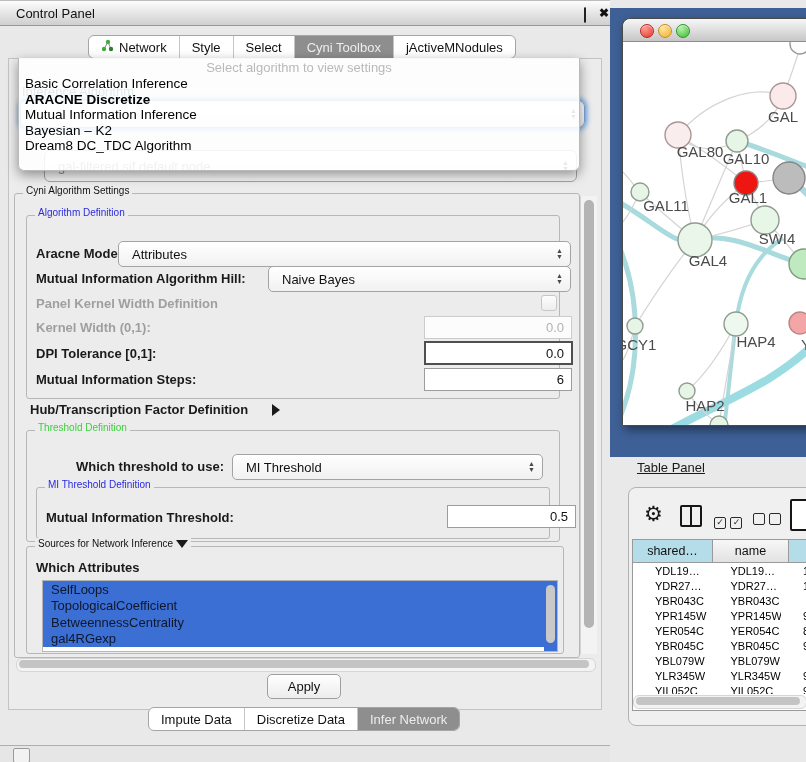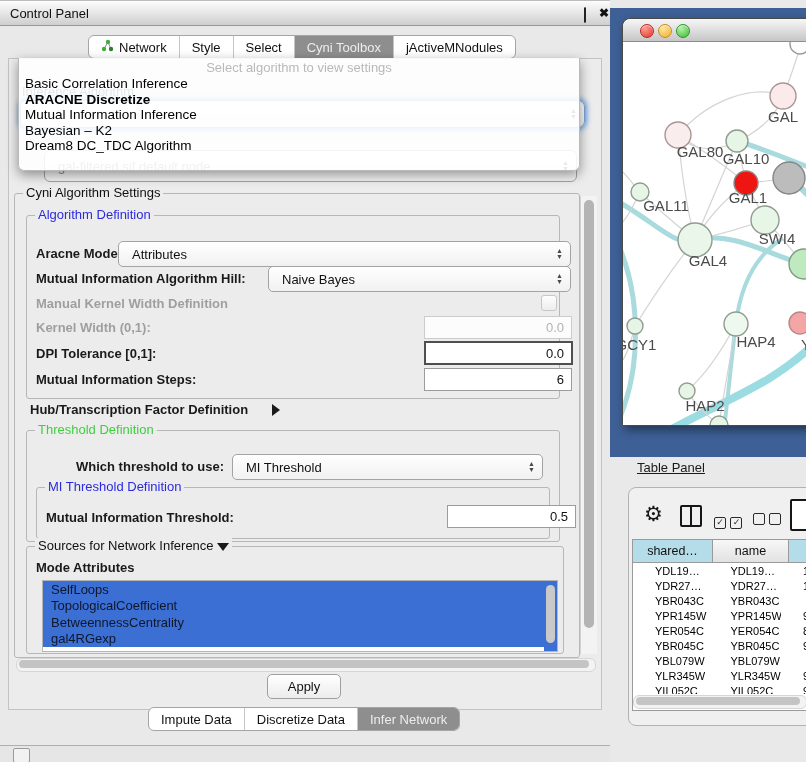--- a/index.html
+++ b/index.html
@@ -1,32 +1,32 @@
 <!DOCTYPE html>
 <html><head>
 <meta charset="utf-8">
 <style>
   html,body{margin:0;padding:0;background:#e9e9e9;font-family:"Liberation Sans",sans-serif;}
   #stage{position:relative;width:806px;height:762px;overflow:hidden;background:#e9e9e9;}
   .abs{position:absolute;}
   
   .cp-titlebar{left:0;top:8;width:610px;height:24px;background:linear-gradient(#fdfdfd,#cfcfcf);
     border-top:1px solid #bdbdbd;border-bottom:1px solid #979797;display:flex;align-items:center;}
-  .cp-title{font-size:13px;color:#111;padding-left:10px;}
+  .cp-title{font-size:13px;color:#111;padding-left:16px;}
   .win-icon{position:absolute;top:5px;font-size:12px;color:#111;cursor:default;}
   .float-box{width:9px;height:9px;border:1.5px solid #222;border-radius:1px;}
   .main-panel{left:8px;top:58px;width:592px;height:650px;background:#ececec;border:1px solid #c3c3c3;}
   
   .tabgroup{display:flex;height:22px;background:#fff;border:1px solid #a5a5a5;border-radius:6px;overflow:hidden;}
   .tab{display:flex;align-items:center;gap:5px;padding:0 12px;font-size:13px;color:#111;border-left:1px solid #c6c6c6;}
   .tab:first-child{border-left:none;}
   .tab.sel{background:#8e8e8e;color:#ededed;}
   
   .grp{position:absolute;border:1px solid #b7b7b7;border-radius:3px;}
-  .legend{position:absolute;top:-9px;left:8px;background:#ececec;padding:0 3px;font-size:13px;color:#111;white-space:nowrap;}
+  .legend{position:absolute;top:-9px;left:8px;background:#ececec;padding:0 3px;font-size:10px;color:#111;white-space:nowrap;}
   .legend.blue{color:#2a2ae0;}
   .legend.green{color:#3ecf3e;}
   .lbl{position:absolute;font-size:13px;font-weight:bold;color:#1a1a1a;white-space:nowrap;}
   .lbl.dis{color:#9f9f9f;}
   .combo{position:absolute;background:linear-gradient(#ffffff,#f1f1f1);border:1px solid #a3a3a3;border-radius:5px;
     display:flex;align-items:center;font-size:13px;color:#111;padding-left:13px;}
   .stepper{position:absolute;right:7px;top:50%;transform:translateY(-50%);display:flex;flex-direction:column;
     align-items:center;font-size:7px;line-height:6px;color:#4a4a4a;}
   .tfield{position:absolute;background:#fff;border:1px solid #9c9c9c;font-size:13px;color:#111;
     display:flex;align-items:center;justify-content:flex-end;padding:0 7px;}
@@ -147,21 +147,21 @@
   <span class="lbl" style="left:36px;top:246px;">Aracne Mode:</span>
   <div class="combo" style="left:118px;top:241px;width:438px;height:24px;">
     <span>Attributes</span>
     <span class="stepper">▲<br>▼</span>
   </div>
   <span class="lbl" style="left:36px;top:271px;">Mutual Information Algorithm Hill:</span>
   <div class="combo" style="left:268px;top:266px;width:288px;height:24px;">
     <span>Naive Bayes</span>
     <span class="stepper">▲<br>▼</span>
   </div>
-  <span class="lbl dis" style="left:36px;top:296px;">Manual Kernel Width Definition</span>
+  <span class="lbl dis" style="left:36px;top:296px;">Panel Kernel Width Definition</span>
   <span class="checkbox" style="left:541px;top:295px;"></span>
   <span class="lbl dis" style="left:36px;top:320px;">Kernel Width (0,1):</span>
   <div class="tfield dis" style="left:424px;top:316px;width:132px;height:21px;">
       <span>0.0</span>
     </div>
   <span class="lbl" style="left:36px;top:346px;">DPI Tolerance [0,1]:</span>
   <div class="tfield strong" style="left:424px;top:341px;width:131px;height:20px;">
       <span>0.0</span>
     </div>
   <span class="lbl" style="left:36px;top:372px;">Mutual Information Steps:</span>
@@ -184,21 +184,21 @@
     <span class="legend blue">MI Threshold Definition</span>
   </div>
   <span class="lbl" style="left:46px;top:510px;">Mutual Information Threshold:</span>
   <div class="tfield" style="left:447px;top:505px;width:113px;height:21px;">
       <span>0.5</span>
     </div>
 
   <div class="grp" style="left:26px;top:546px;width:536px;height:106px;">
     <span class="legend"><span>Sources for Network Inference</span> <span class="arrow-down"></span></span>
   </div>
-  <span class="lbl" style="left:36px;top:560px;">Mode Attributes</span>
+  <span class="lbl" style="left:36px;top:560px;">Which Attributes</span>
   <div class="listbox" style="left:42px;top:580px;width:514px;height:70px;">
     <div class="listitem">SelfLoops</div>
     <div class="listitem">TopologicalCoefficient</div>
     <div class="listitem">BetweennessCentrality</div>
     <div class="listitem">gal4RGexp</div>
     <div class="vscroll" style="right:0;top:0;width:13px;height:70px;background:#3b6fd4;border-left:none;">
       <span class="vthumb" style="left:2px;top:4px;width:9px;height:58px;background:#c9c9c9;"></span>
     </div>
   </div>
 

